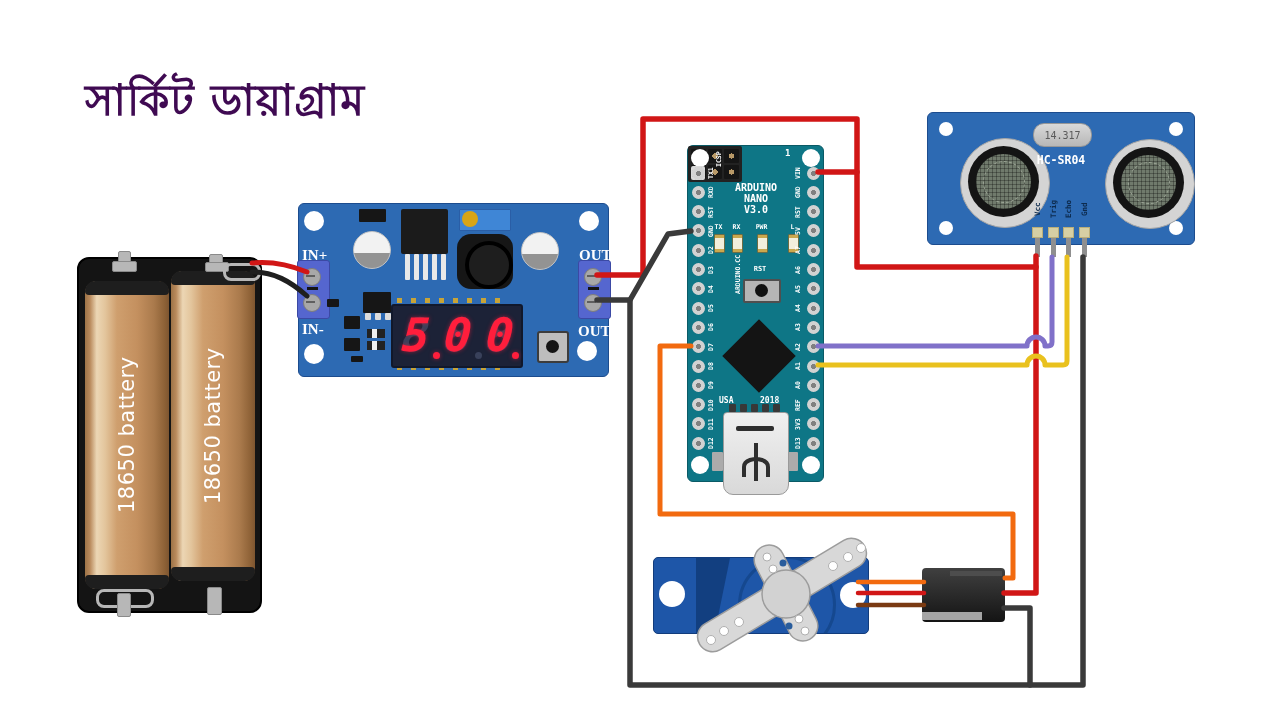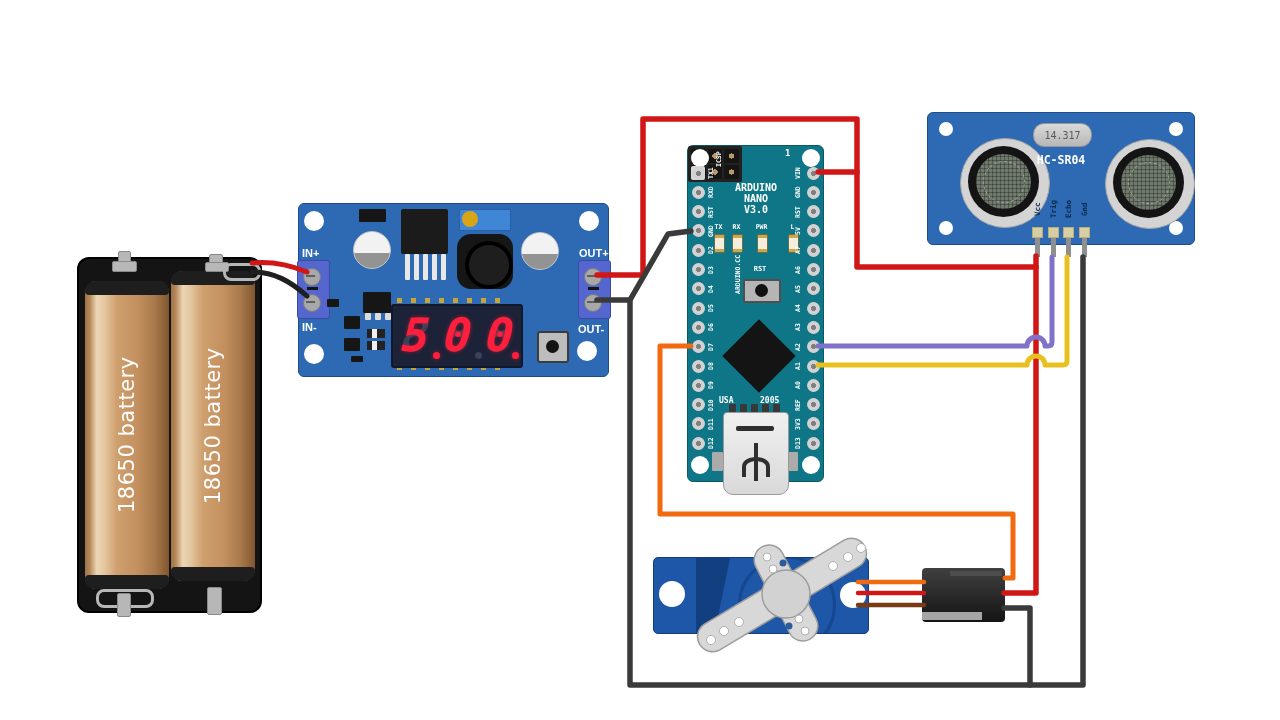--- a/index.html
+++ b/index.html
@@ -19,21 +19,21 @@
   .cellcap{position:absolute;left:0;width:100%;height:14px;background:#1e1e1e;}
   .cell .vlabel{position:absolute;inset:0;color:#fff;font-size:21px;letter-spacing:.5px;}
   .contact{position:absolute;background:#b7b7b7;border:1px solid #8a8a8a;border-radius:2px;}
   .loop{position:absolute;border:3px solid #b7b7b7;border-radius:8px;background:transparent;}
   
   .pcb-blue{background:#2d6ab3;border:1.5px solid #1c4c8e;border-radius:6px;}
   .hole{position:absolute;background:#fff;border-radius:50%;}
   .terminal{position:absolute;width:31px;height:57px;background:#5566cf;border:1.5px solid #3b49a4;border-radius:3px;}
   .screw{position:absolute;width:16px;height:16px;border-radius:50%;background:#a8a8a8;border:1.5px solid #7d7d7d;}
   .slot{position:absolute;left:2px;top:6px;width:9px;height:2px;background:#5f5f5f;}
-  .buck-lbl{position:absolute;color:#fff;font-weight:bold;font-size:11px;font-family:Liberation Sans, sans-serif;}
+  .buck-lbl{position:absolute;color:#fff;font-weight:bold;font-size:15px;font-family:Liberation Serif, serif;}
   .cap{position:absolute;width:36px;height:36px;border-radius:50%;border:1.5px solid #c4c4c4;
        background:linear-gradient(180deg,#f2f2f2 58%,#939393 59%);}
   .seg-display{position:absolute;left:92px;top:100px;width:128px;height:60px;background:#1c2237;
                border:2px solid #11182b;border-radius:3px;}
   .dig{position:absolute;top:5px;width:30px;height:48px;font:italic 800 46px "DejaVu Sans Mono",monospace;
        line-height:48px;text-align:center;transform:skewX(-4deg);}
   .dig .ghost{position:absolute;inset:0;color:#39415b;}
   .dig .lit{position:absolute;inset:0;color:#ff1e3c;text-shadow:0 0 4px rgba(255,30,60,.55);}
   .dp{position:absolute;bottom:7px;width:7px;height:7px;border-radius:50%;}
   .dp.on{background:#ff1e3c;box-shadow:0 0 4px rgba(255,30,60,.55);}
@@ -84,20 +84,21 @@
   svg{display:block;}
   .wiresvg{position:absolute;left:0;top:0;z-index:30;pointer-events:none;}
   .hornsvg{position:absolute;left:640px;top:515px;z-index:12;pointer-events:none;}
   .z10{z-index:10;}
 </style>
 </head>
 <body>
 
 <div class="stage">
 
+  <div class="abs title">সার্কিট ডায়াগ্রাম</div>
 
   <div class="abs holder z10">
     <div class="cell" style="left:6px;top:22px;width:84px;height:308px;">
       <div class="cellcap" style="top:0;border-radius:10px 10px 4px 4px;"></div>
       <div class="cellcap" style="bottom:0;border-radius:4px 4px 10px 10px;"></div>
       <div class="vlabel">18650 battery</div>
     </div>
     <div class="cell" style="left:92px;top:12px;width:84px;height:310px;">
       <div class="cellcap" style="top:0;border-radius:10px 10px 4px 4px;"></div>
       <div class="cellcap" style="bottom:0;border-radius:4px 4px 10px 10px;"></div>
@@ -235,21 +236,21 @@
     <div class="ntext vlabel" style="left:45px;top:97px;width:10px;height:62px;font-size:6.5px;">ARDUINO.CC</div>
 
     <div class="ntext" style="left:72px;top:119px;font-size:7px;transform:translateX(-50%);">RST</div>
     <div class="smd" style="left:55px;top:133px;width:34px;height:20px;background:#b5b5b5;border:2px solid #4f4f4f;border-radius:2px;">
       <div style="position:absolute;left:10px;top:3px;width:13px;height:13px;border-radius:50%;background:#111;"></div>
     </div>
 
     <div class="diamond"></div>
 
     <div class="ntext" style="left:31px;top:250px;font-size:8px;">USA</div>
-    <div class="ntext" style="left:72px;top:250px;font-size:8px;">2005</div>
+    <div class="ntext" style="left:72px;top:250px;font-size:8px;">2018</div>
 
     <div class="smd" style="left:41px;top:258px;width:7px;height:8px;background:#383838;"></div>
     <div class="smd" style="left:52px;top:258px;width:7px;height:8px;background:#383838;"></div>
     <div class="smd" style="left:63px;top:258px;width:7px;height:8px;background:#383838;"></div>
     <div class="smd" style="left:74px;top:258px;width:7px;height:8px;background:#383838;"></div>
     <div class="smd" style="left:85px;top:258px;width:7px;height:8px;background:#383838;"></div>
     <div class="smd" style="left:24px;top:306px;width:11px;height:19px;background:#ababab;"></div>
     <div class="smd" style="left:99px;top:306px;width:11px;height:19px;background:#ababab;"></div>
     <div style="position:absolute;left:35px;top:266px;width:64px;height:81px;background:linear-gradient(180deg,#f0f0f0,#d9d9d9);border:1.5px solid #9a9a9a;border-radius:4px 4px 10px 10px;">
       <div style="position:absolute;left:12px;top:13px;width:38px;height:5px;background:#2e2e2e;border-radius:2px;"></div>

